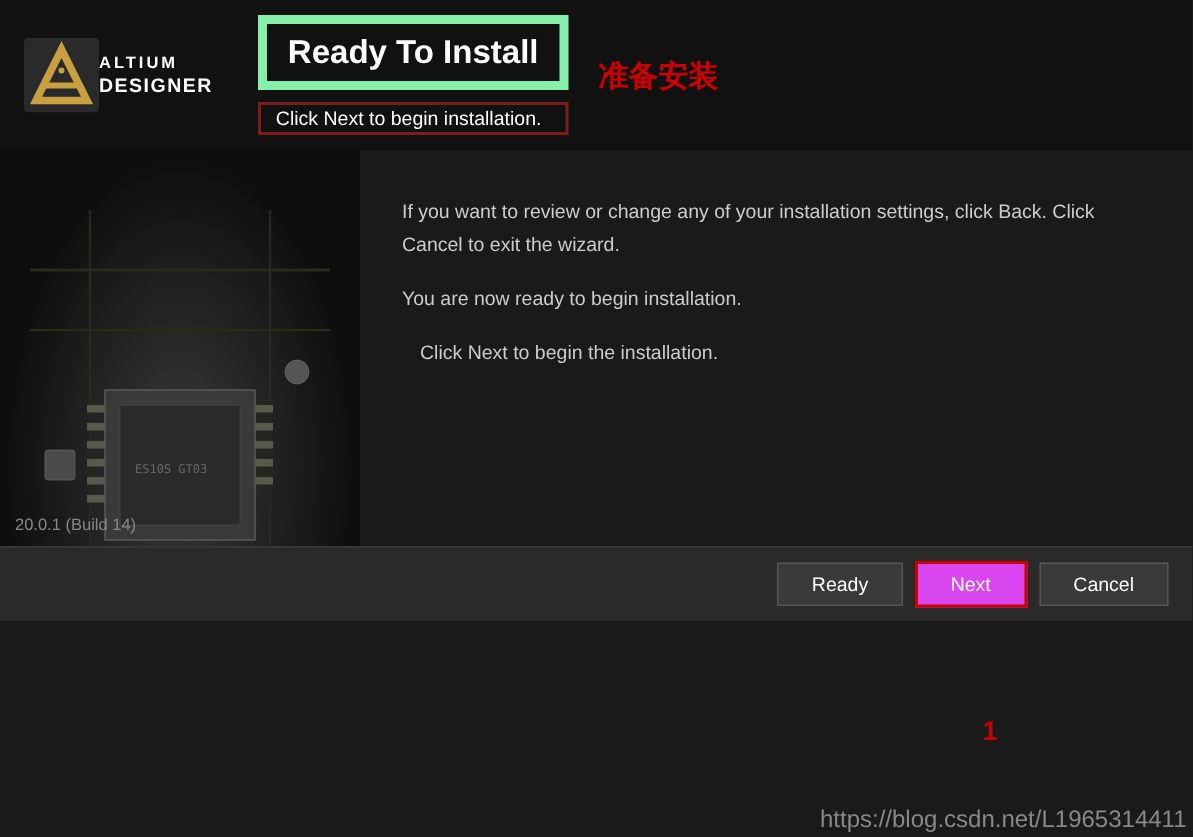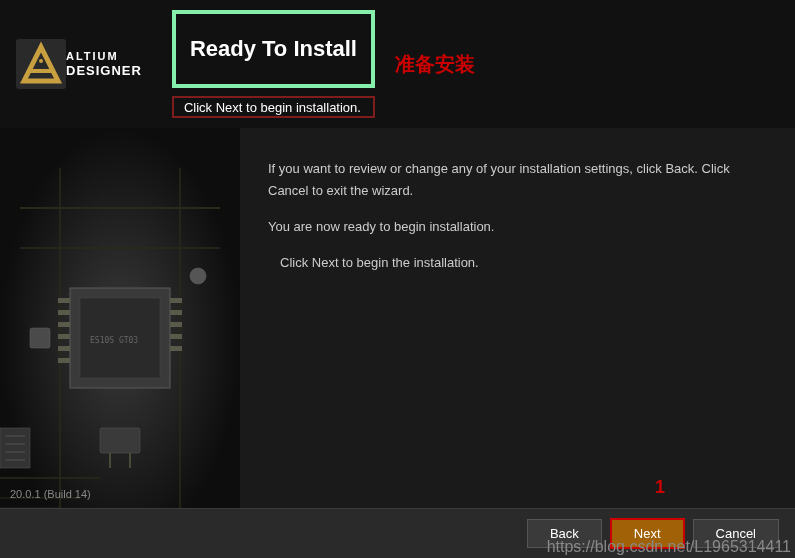--- a/index.html
+++ b/index.html
@@ -7,21 +7,21 @@
       width: 795px;
       height: 558px;
       background: #1a1a1a;
       font-family: 'Segoe UI', Arial, sans-serif;
       overflow: hidden;
       position: relative;
     }
 
     .installer-window {
       width: 795px;
-      height: 558px;
+      height: 414px;
       display: flex;
       flex-direction: column;
       background: #1e1e1e;
     }
 
     
     .header-bar {
       display: flex;
       align-items: center;
       background: #111111;
@@ -62,22 +62,22 @@
       flex: 1;
       padding-left: 10px;
     }
 
     .title-block {
       display: flex;
       flex-direction: column;
     }
 
     .main-title-box {
-      border: 4px solid #86efac;
-      padding: 22px 14px;
+      border: 6px solid #86efac;
+      padding: 6px 14px;
       margin-bottom: 8px;
       display: inline-block;
     }
 
     .main-title {
       color: #ffffff;
       font-size: 22px;
       font-weight: bold;
       white-space: nowrap;
     }
@@ -192,21 +192,21 @@
       border: 1px solid #555;
       padding: 6px 22px;
       font-size: 13px;
       cursor: pointer;
       min-width: 70px;
       text-align: center;
     }
 
     .footer-btn.highlighted {
       border: 2px solid #cc0000;
-      background: #a16207;
+      background: #d946ef;
     }
 
     .watermark-url {
       position: absolute;
       bottom: 2px;
       right: 4px;
       color: #888;
       font-size: 16px;
     }
 
@@ -316,20 +316,20 @@
         <p>You are now ready to begin installation.</p>
         <p>Click Next to begin the installation.</p>
       </div>
     </div>
 
   </div>
 
   <div class="watermark-number">1</div>
 
   <div class="footer-bar">
-    <button class="footer-btn">Back</button>
+    <button class="footer-btn">Ready</button>
     <button class="footer-btn highlighted">Next</button>
     <button class="footer-btn">Cancel</button>
   </div>
 
   <div class="watermark-url">https://blog.csdn.net/L1965314411</div>
 
 </div>
 
 </body></html>

